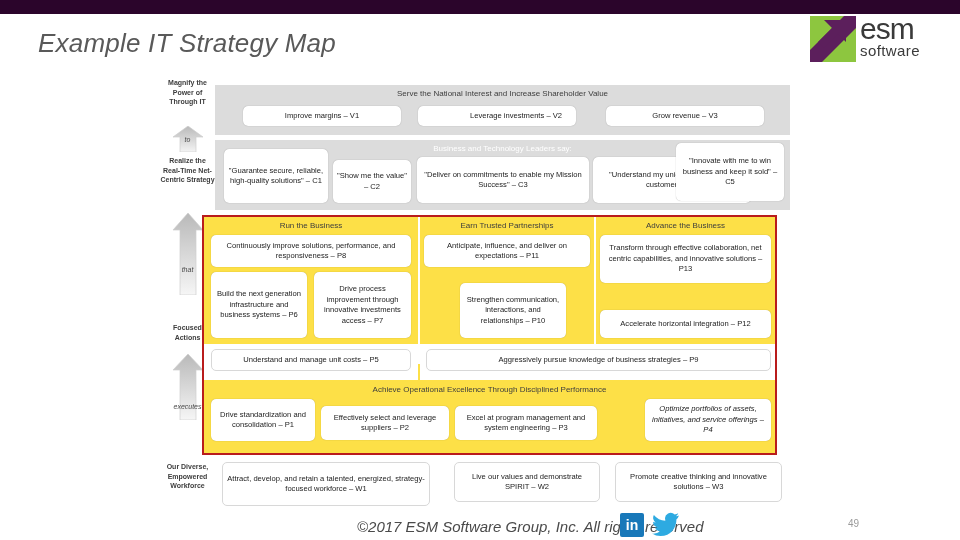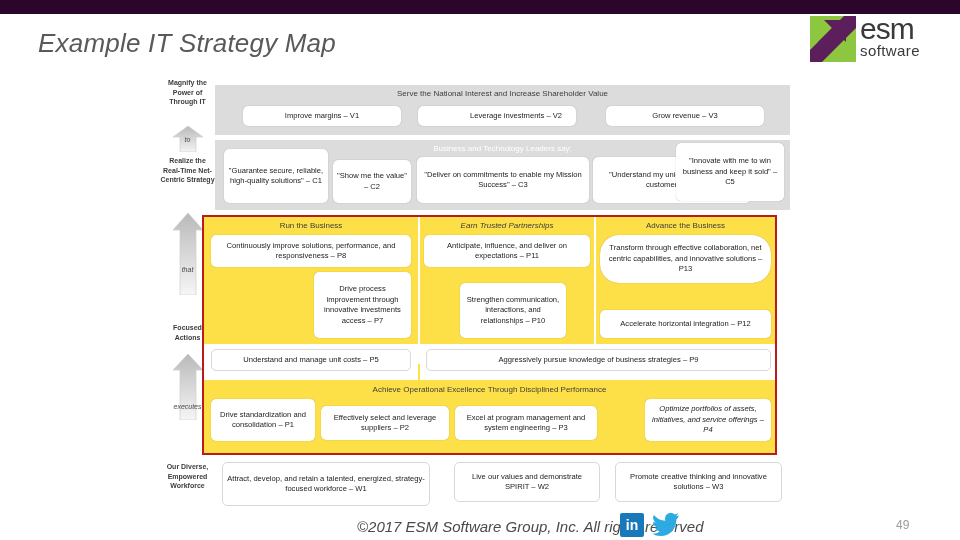--- a/index.html
+++ b/index.html
@@ -90,22 +90,22 @@
   }
   .li-icon {
     position: absolute; left: 620px; top: 513px; width: 24px; height: 24px;
     background: #1878b9; border-radius: 2px;
     color: #ffffff; font-size: 14px; font-weight: bold;
     display: flex; align-items: center; justify-content: center;
     font-family: "Liberation Sans", sans-serif;
   }
   .tw-icon { position: absolute; left: 652px; top: 512px; width: 28px; height: 26px; }
   .page-num {
-    position: absolute; left: 896px; top: 518px;
-    font-size: 12px; color: #9a9a9a;
+    position: absolute; left: 848px; top: 518px;
+    font-size: 10px; color: #9a9a9a;
   }
 </style>
 </head>
 <body>
 
 <div id="stage">
 
   <div class="topbar"></div>
 
   <div class="deck-title">Example IT Strategy Map</div>
@@ -182,30 +182,31 @@
     <div class="node" style="left:378px; top:17px; width:158px; height:46px;">"Understand my unique business and customer" – C4</div>
     <div class="node" style="left:461px; top:3px; width:108px; height:58px; z-index:5;">"Innovate with me to win business and keep it sold" – C5</div>
   </div>
 
   <div class="proc-frame">
 
     <div class="proc-col-divider" style="left:214px;"></div>
     <div class="proc-col-divider" style="left:390px;"></div>
 
     <div class="col-head" style="left:0px; top:4px; width:214px;">Run the Business</div>
-    <div class="col-head" style="left:216px; top:4px; width:174px;font-style:italic;">Earn Trusted Partnerships</div>
+    <div class="col-head" style="left:216px; top:4px; width:174px;">Earn Trusted Partnerships</div>
     <div class="col-head" style="left:392px; top:4px; width:179px;">Advance the Business</div>
 
     <div class="node" style="left:7px; top:18px; width:200px; height:32px;">Continuously improve solutions, performance, and responsiveness – P8</div>
+    <div class="node" style="left:7px; top:55px; width:96px; height:66px;">Build the next generation infrastructure and business systems – P6</div>
     <div class="node" style="left:110px; top:55px; width:97px; height:66px;">Drive process improvement through innovative investments access – P7</div>
 
     <div class="node" style="left:220px; top:18px; width:166px; height:32px;">Anticipate, influence, and deliver on expectations – P11</div>
     <div class="node" style="left:256px; top:66px; width:106px; height:55px;">Strengthen communication, interactions, and relationships – P10</div>
 
-    <div class="node" style="left:396px; top:18px; width:171px; height:48px;border-radius:19px;">Transform through effective collaboration, net centric capabilities, and innovative solutions – P13</div>
+    <div class="node" style="left:396px; top:18px; width:171px; height:48px;">Transform through effective collaboration, net centric capabilities, and innovative solutions – P13</div>
     <div class="node" style="left:396px; top:93px; width:171px; height:28px;">Accelerate horizontal integration – P12</div>
 
     <div class="white-gap" style="left:0px; top:127px; width:214px; height:36px;"></div>
     <div class="white-gap" style="left:216px; top:127px; width:355px; height:36px;"></div>
 
     <div class="node bordered" style="left:7px; top:132px; width:200px; height:22px;">Understand and manage unit costs – P5</div>
     <div class="node bordered" style="left:222px; top:132px; width:345px; height:22px;">Aggressively pursue knowledge of business strategies – P9</div>
 
     <div class="col-head" style="left:0px; top:168px; width:571px;">Achieve Operational Excellence Through Disciplined Performance</div>
     <div class="node" style="left:7px; top:182px; width:104px; height:42px;">Drive standardization and consolidation – P1</div>

